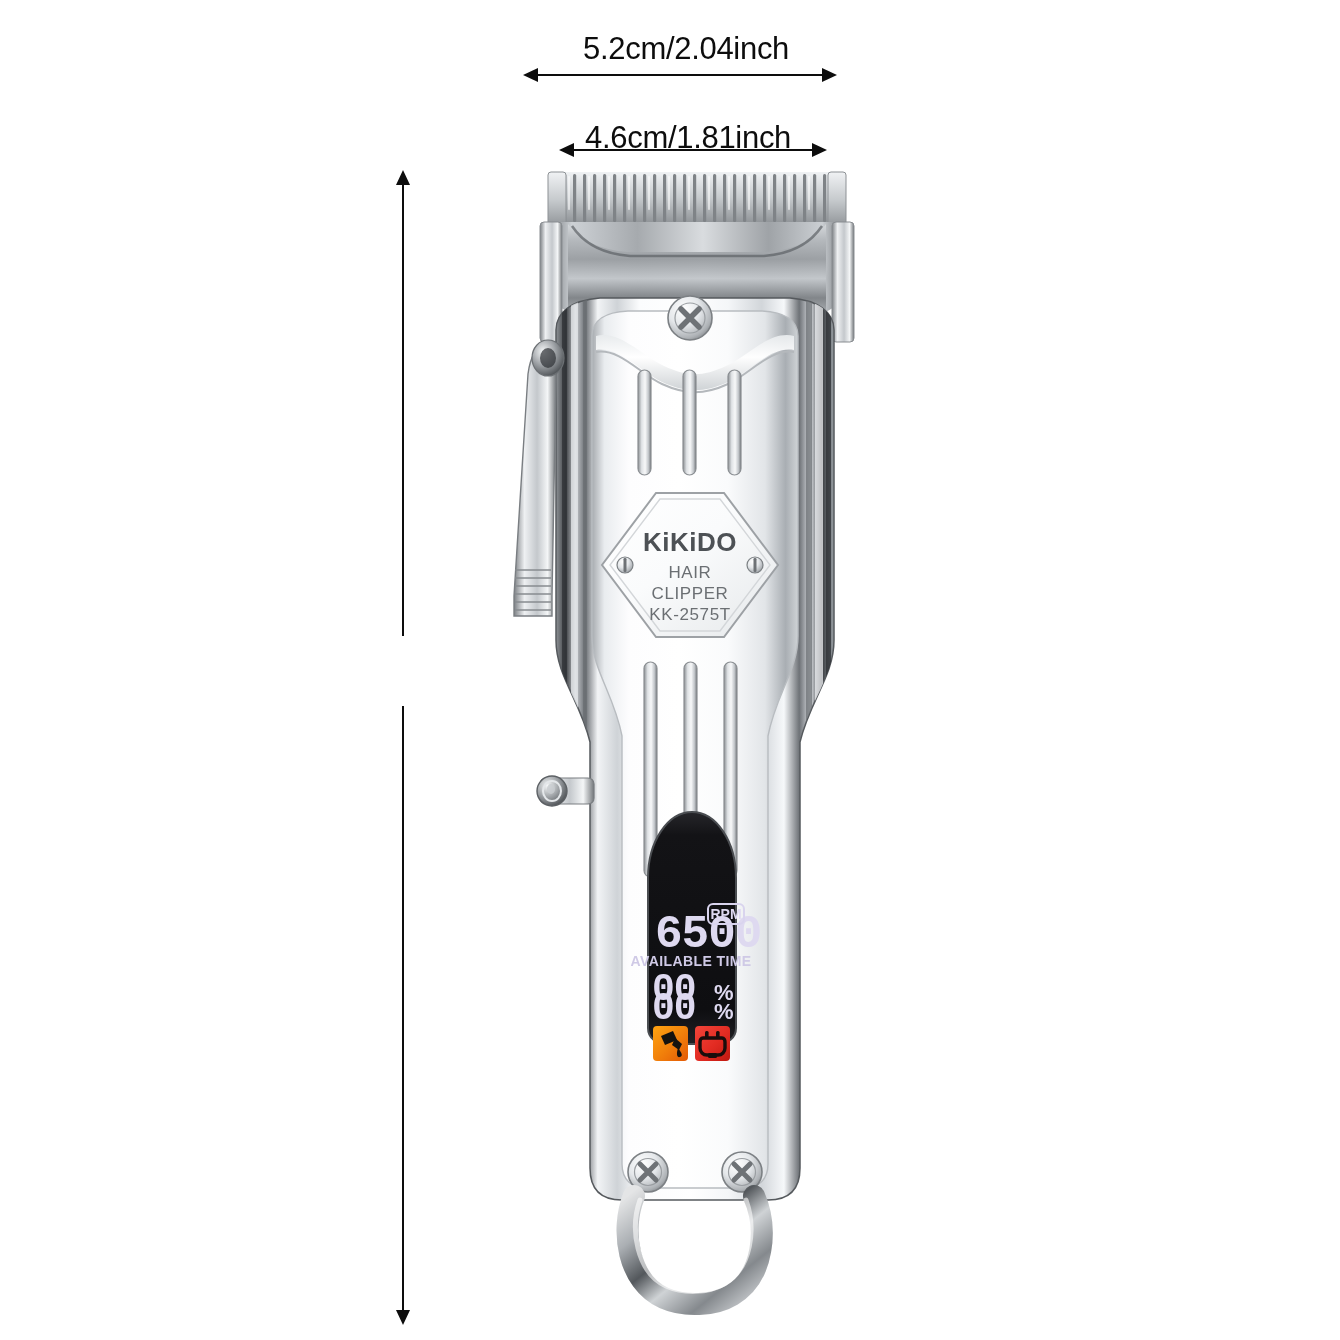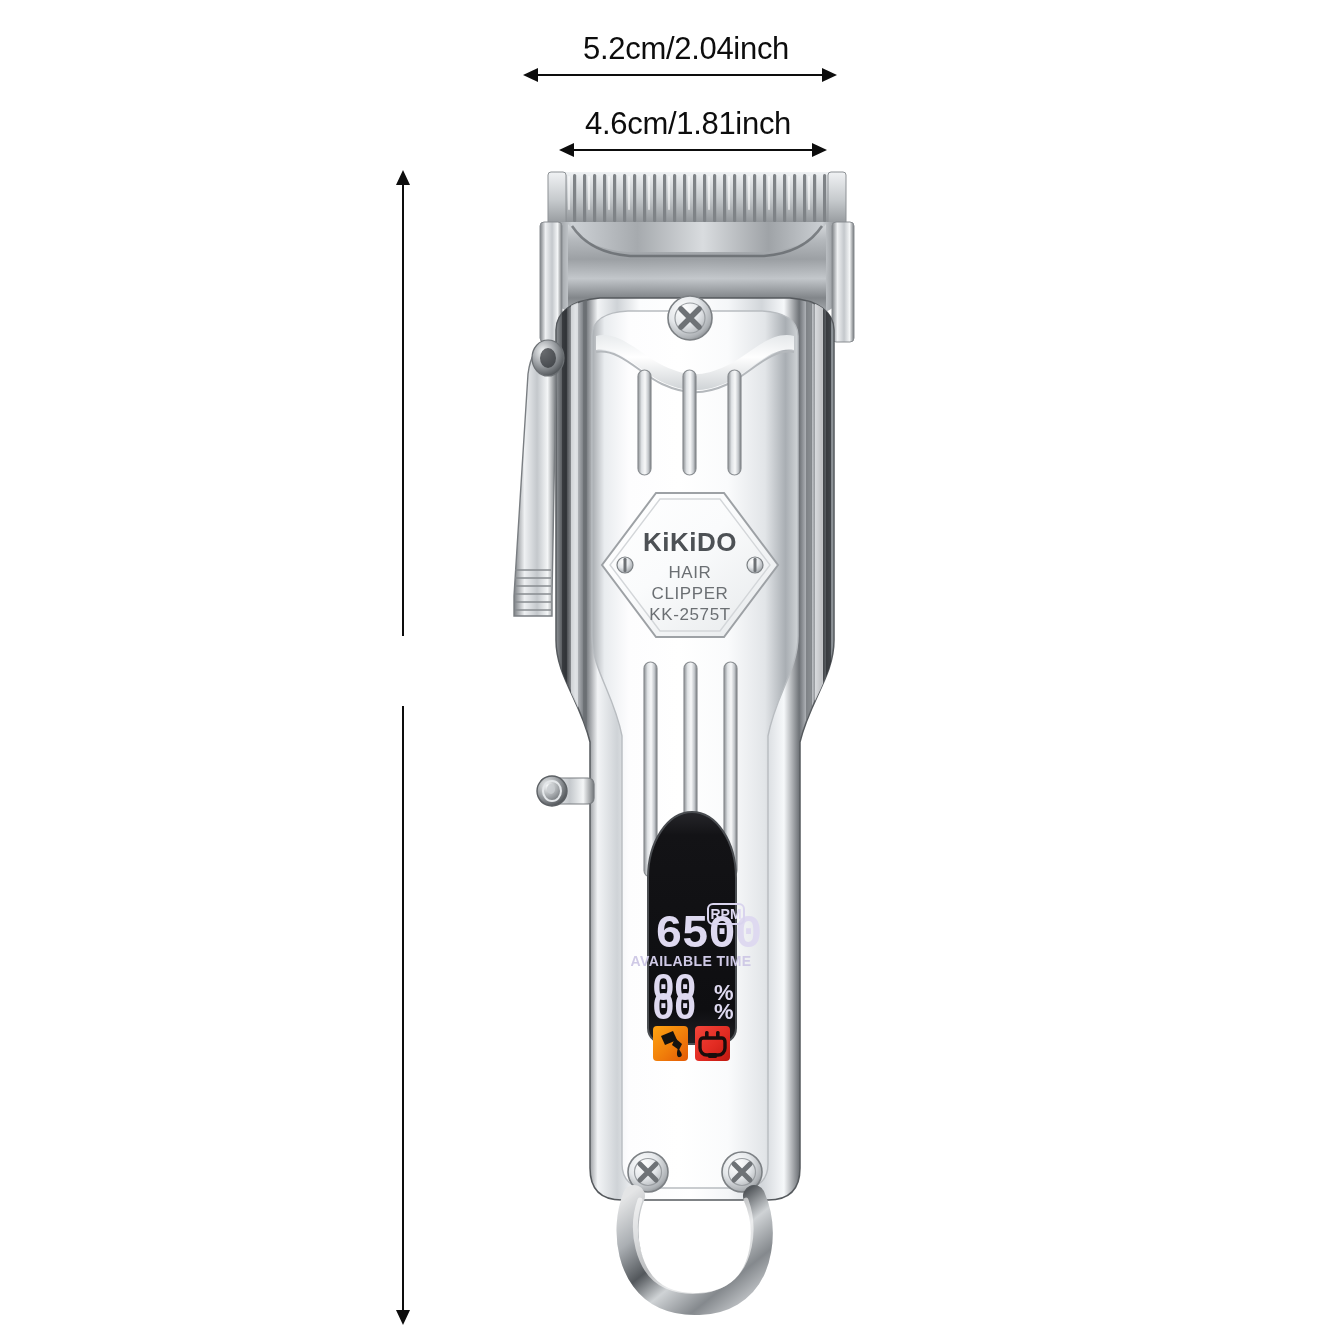--- a/index.html
+++ b/index.html
@@ -23,21 +23,21 @@
   .dim-label {
     position: absolute;
     color: #0d0d0d;
     font-size: 31px;
     font-weight: 400;
     letter-spacing: -0.3px;
     white-space: nowrap;
     font-family: "Liberation Sans", sans-serif;
   }
   #dim-top-label  { left: 583px; top: 31px; }
-  #dim-mid-label  { left: 585px; top: 106px; }
+  #dim-mid-label  { left: 585px; top: 120px; }
   #dim-side-label {
     left: 278px; top: 654px;
   }
 
   .harrow {
     position: absolute;
     height: 14px;
   }
   .varrow {
     position: absolute;

